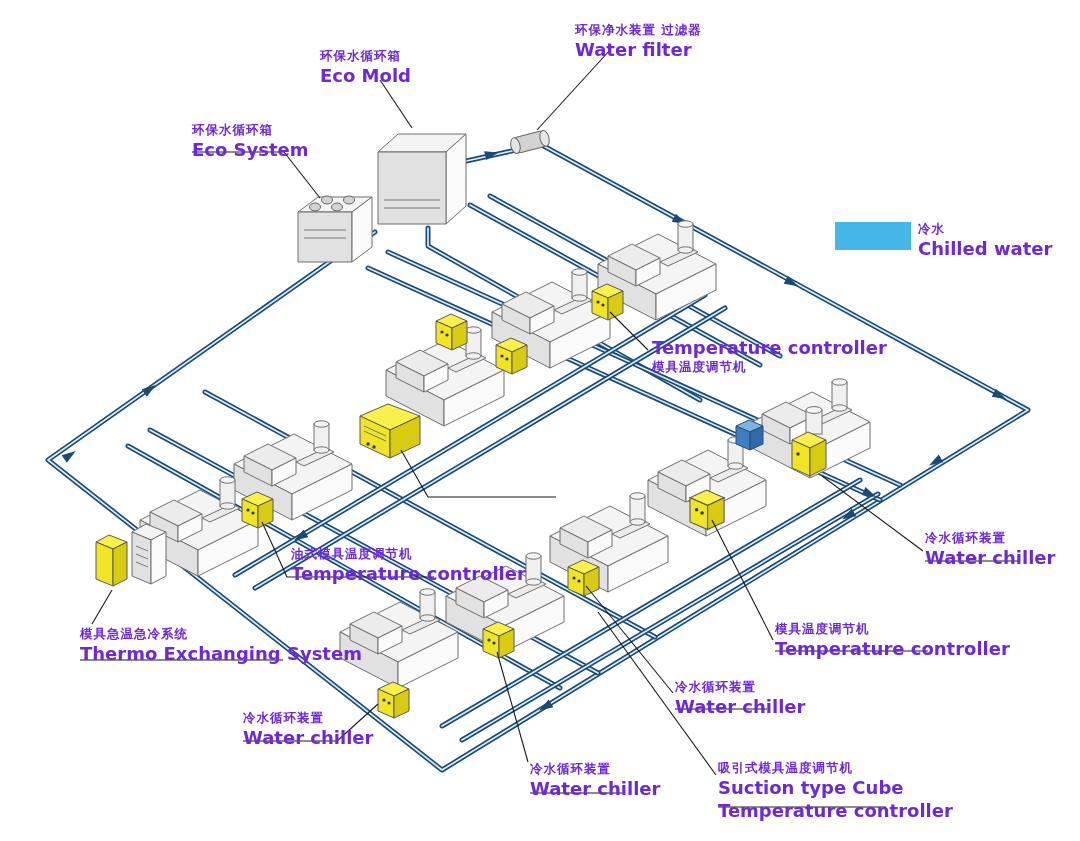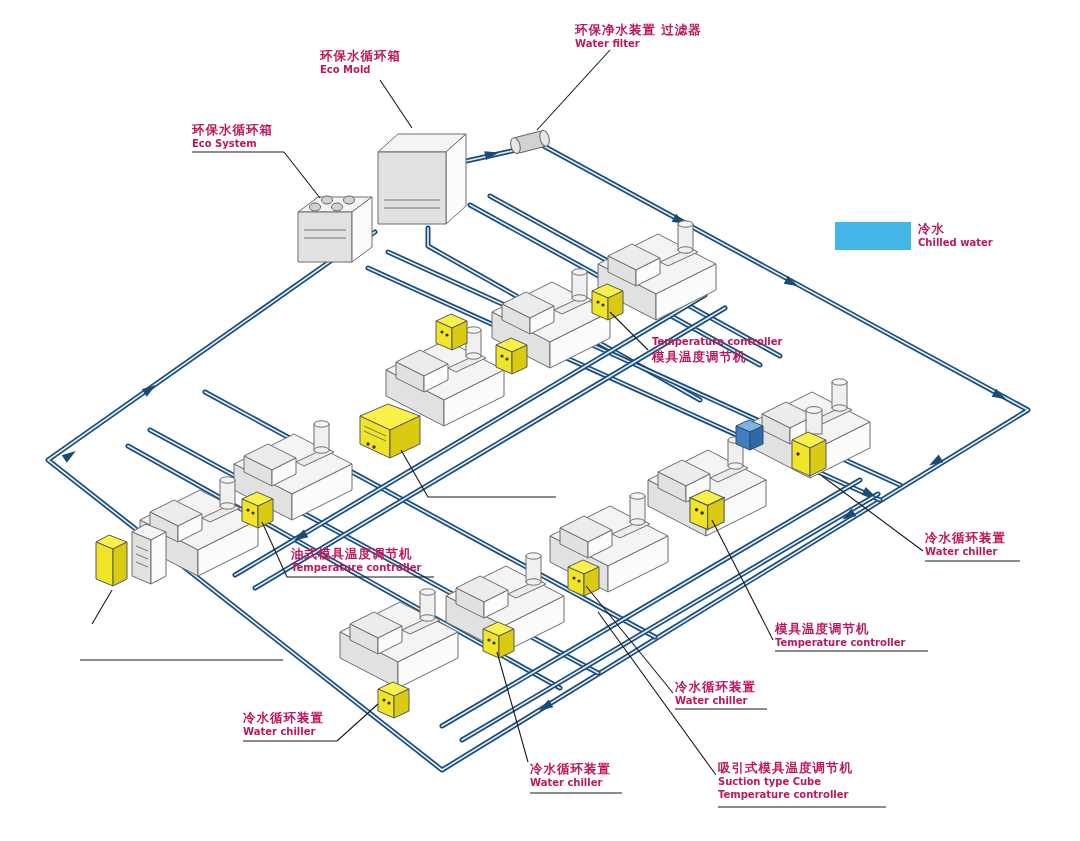--- a/index.html
+++ b/index.html
@@ -1,22 +1,22 @@
 <!DOCTYPE html>
 <html><head>
 <meta charset="utf-8">
 <style>
   html,body{margin:0;padding:0;background:#fff;}
   .stage{position:relative;width:1080px;height:841px;background:#fff;overflow:hidden;
          font-family:"DejaVu Sans",sans-serif;}
   .stage svg.art{position:absolute;left:0;top:0;}
   
-  .label{position:absolute;font-weight:bold;color:#be185d;line-height:1.28;white-space:nowrap;}
+  .label{position:absolute;font-weight:bold;color:#6d28d9;line-height:1.28;white-space:nowrap;}
   .label .zh{display:block;font-size:12.5px;letter-spacing:1px;}
-  .label .en{display:block;font-size:10px;}
+  .label .en{display:block;font-size:18px;}
   
   .pipe{fill:none;stroke:#1a4a75;stroke-width:5;stroke-linejoin:round;stroke-linecap:round;}
   .pipe-core{fill:none;stroke:#d8edf9;stroke-width:1.7;stroke-linejoin:round;stroke-linecap:round;}
   .leader{stroke:#1a1a1a;stroke-width:1.1;}
   .arw{fill:#1a4a75;}
   
   .mtop{fill:#f4f4f4;stroke:#6e6e6e;stroke-width:1;}
   .mleft{fill:#e1e1e1;stroke:#6e6e6e;stroke-width:1;}
   .mright{fill:#fbfbfb;stroke:#6e6e6e;stroke-width:1;}
   .mtop2{fill:#ececec;stroke:#6e6e6e;stroke-width:1;}
@@ -254,20 +254,24 @@
   <span class="en">Temperature controller</span>
   <span class="zh">模具温度调节机</span>
 </div>
 
 
 <div class="label" style="left:291px;top:546px">
   <span class="zh">油式模具温度调节机</span>
   <span class="en">Temperature controller</span>
 </div>
 
+<div class="label" style="left:80px;top:626px">
+  <span class="zh">模具急温急冷系统</span>
+  <span class="en">Thermo Exchanging System</span>
+</div>
 
 <div class="label" style="left:243px;top:710px">
   <span class="zh">冷水循环装置</span>
   <span class="en">Water chiller</span>
 </div>
 
 <div class="label" style="left:530px;top:761px">
   <span class="zh">冷水循环装置</span>
   <span class="en">Water chiller</span>
 </div>

